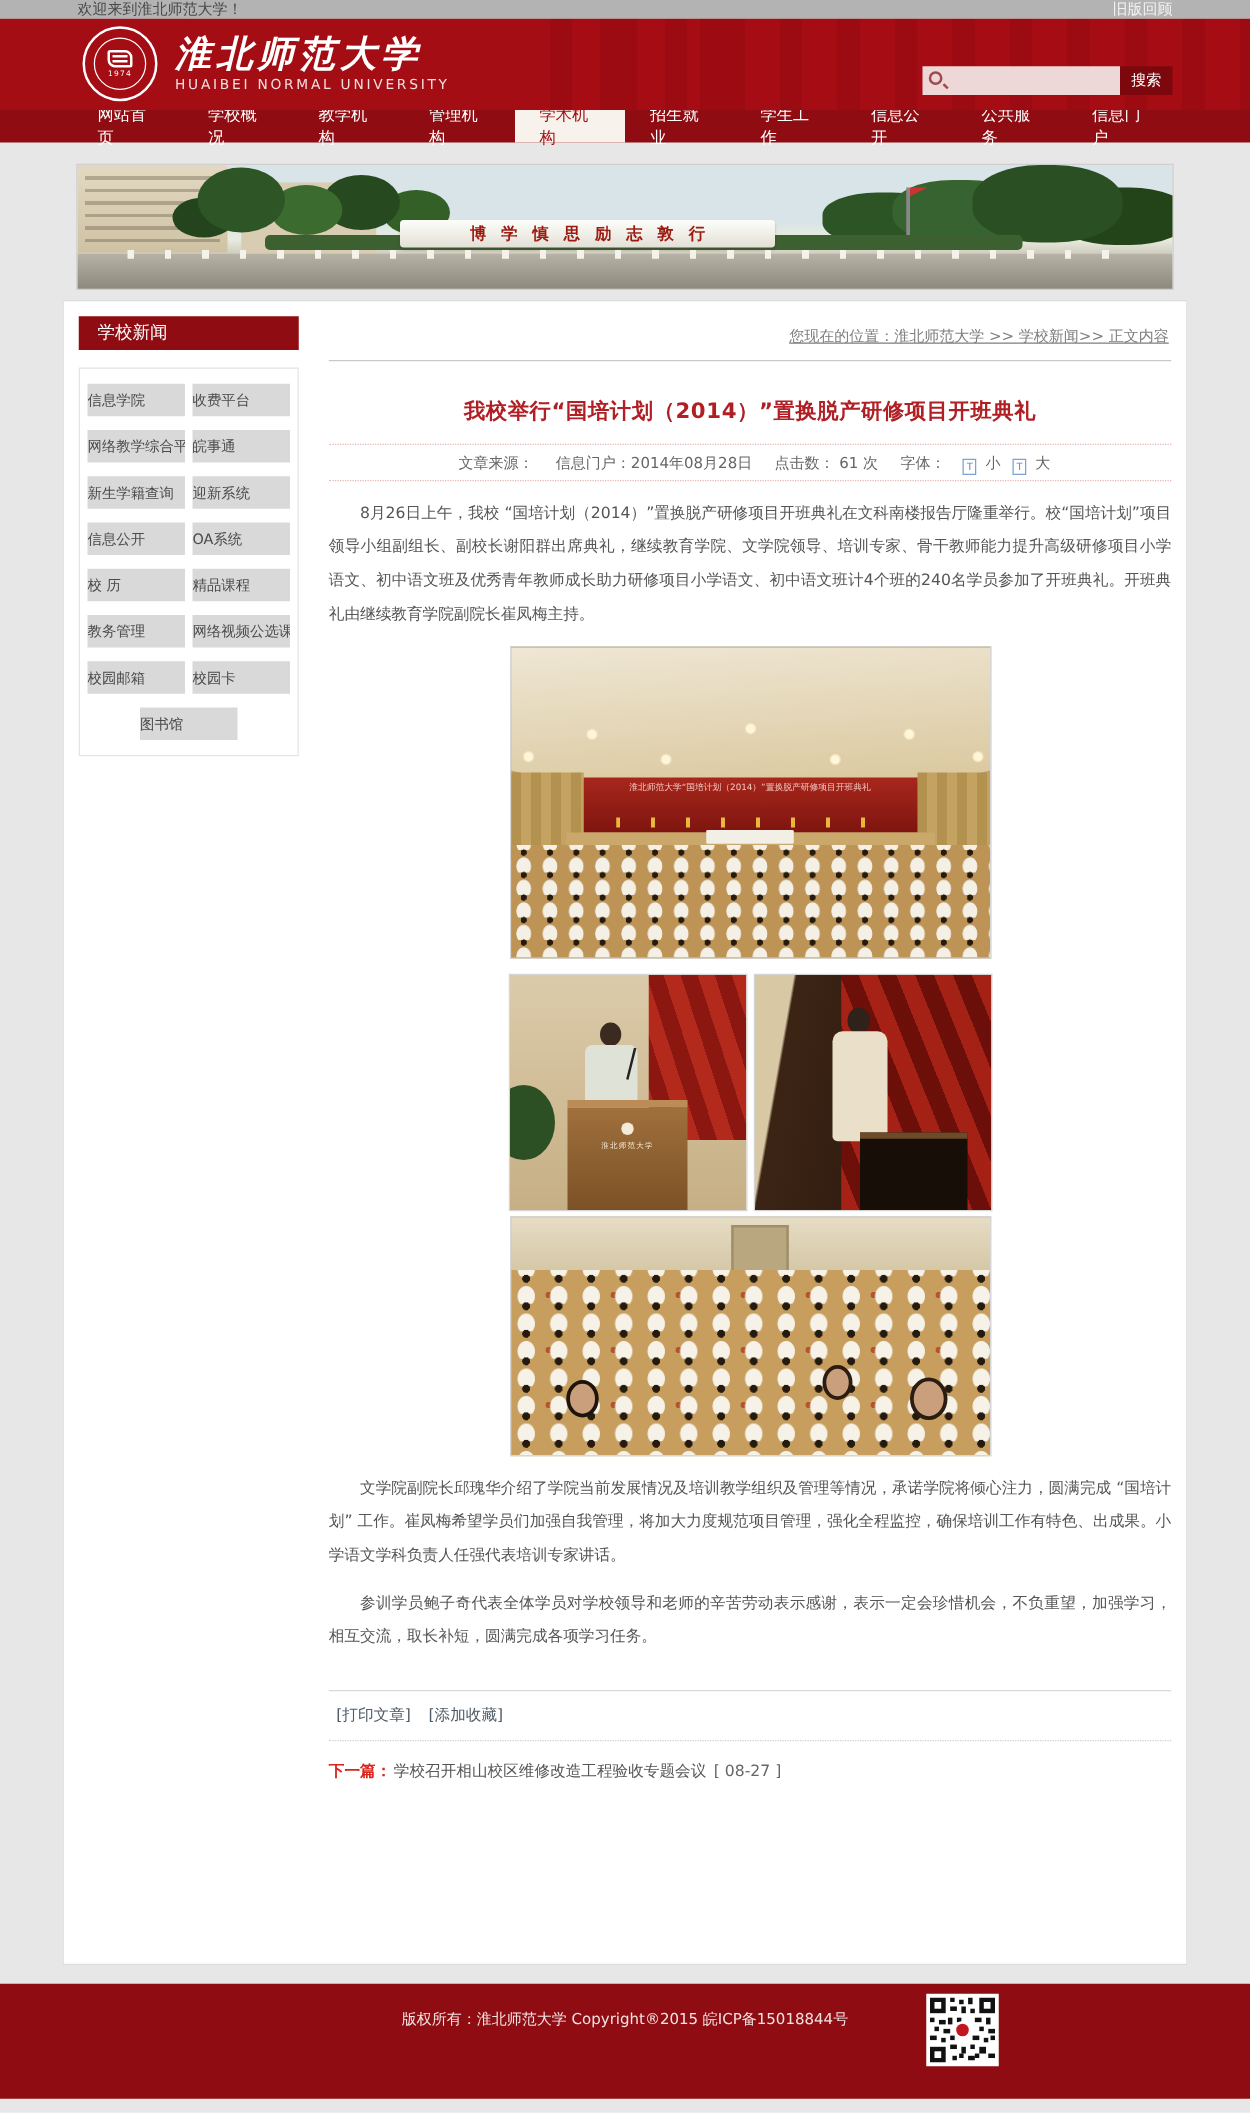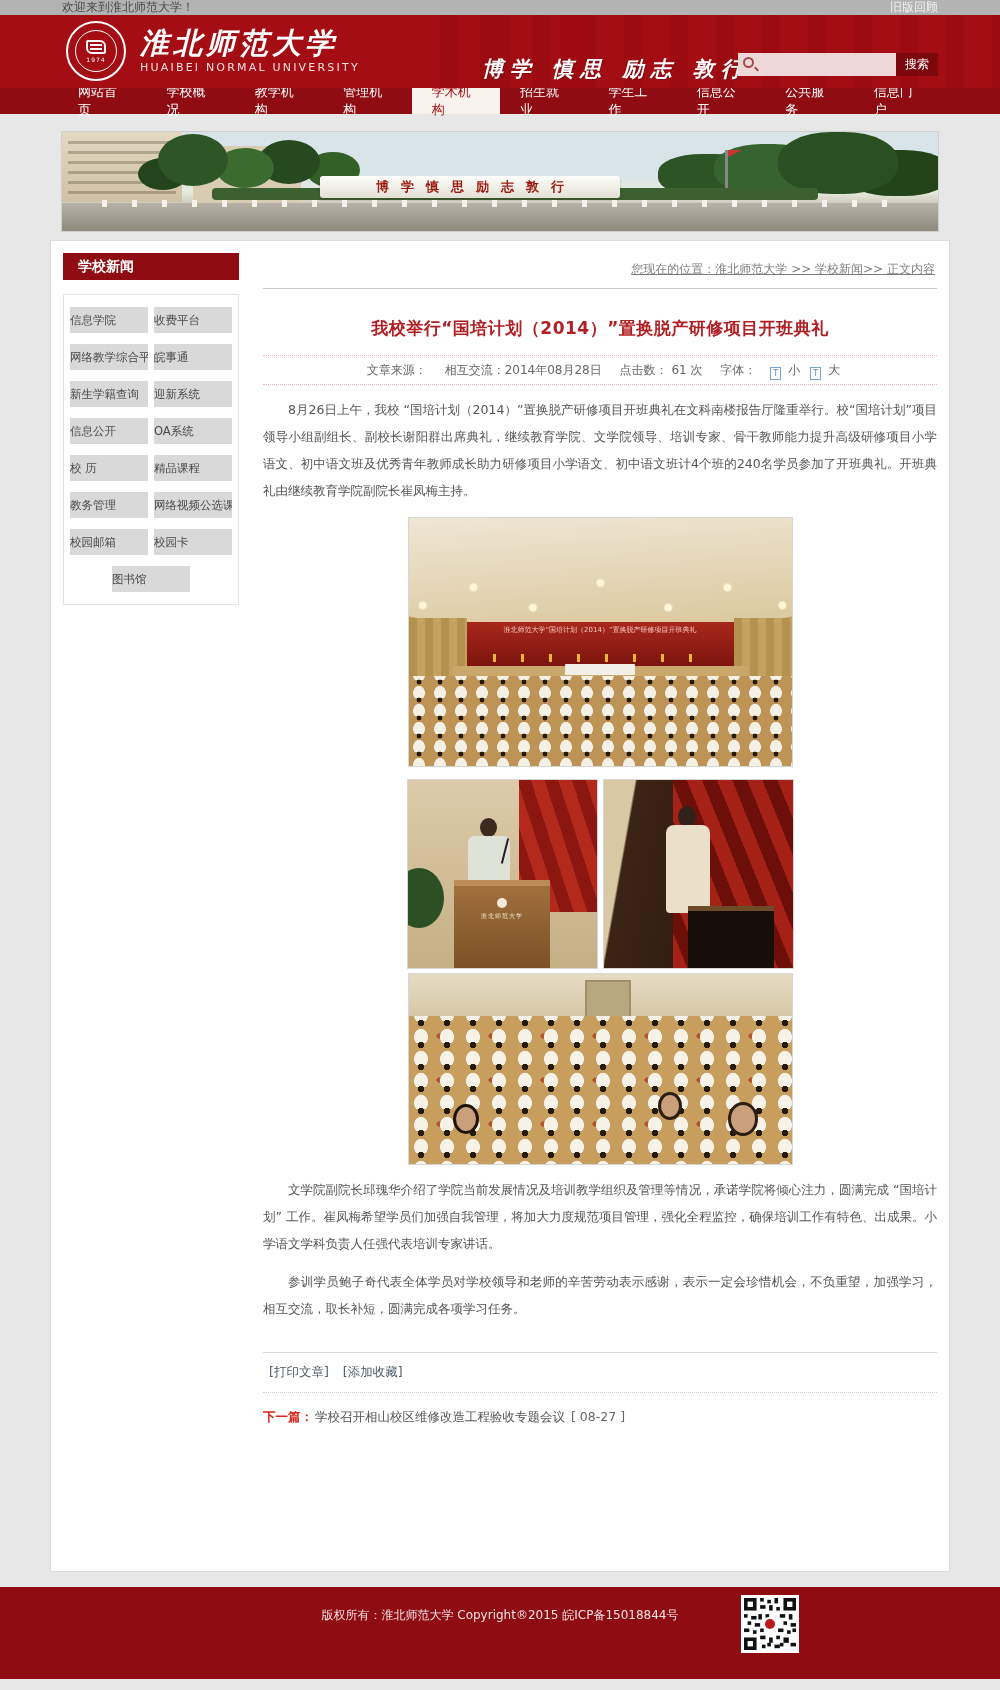--- a/index.html
+++ b/index.html
@@ -57,21 +57,21 @@
   .bn-wall { position:absolute; left:258px; top:44px; width:300px; height:22px; background:linear-gradient(#fdfdfa,#e2e0d6); border-radius:3px; box-shadow:0 2px 2px rgba(60,60,40,.35); display:flex; align-items:center; justify-content:center; }
   .bn-wall .gate-text { font-size:13px; font-weight:bold; color:#9c1a10; letter-spacing:12px; padding-left:12px; white-space:nowrap; }
   .bn-road { position:absolute; left:0; right:0; bottom:0; height:28px; background:linear-gradient(#b7b2a6,#8e897d); }
   .bn-curb { position:absolute; left:40px; right:30px; bottom:24px; height:7px; background:repeating-linear-gradient(90deg,#f4f2ea 0 5px, transparent 5px 30px); }
 
   
   .content-box { width:900px; margin:8px auto 0; background:#fff; border:1px solid #dcdcdc; padding:12px 12px 40px 12px; display:flex; align-items:flex-start; min-height:1332px; }
 
   
   .sidebar { width:176px; flex:0 0 176px; }
-  .side-title { height:27px; background:#8e0c12; color:#fff; font-size:14px; font-weight:bold; line-height:27px; padding-left:15px; }
+  .side-title { height:27px; background:#8e0c12; color:#fff; font-size:14px; font-weight:normal; line-height:27px; padding-left:15px; }
   .side-panel { border:1px solid #e4e4e4; margin-top:14px; padding:12px 5px; display:flex; flex-wrap:wrap; gap:11px 6px; justify-content:center; }
   .side-btn { width:78px; height:26px; background:#d9d9d9; color:#4a4a4a; font-size:11.5px; line-height:26px; white-space:nowrap; overflow:hidden; }
 
   
   .main-col { flex:1; margin-left:24px; min-width:0; }
   .breadcrumb { text-align:right; font-size:12px; color:#7e7e7e; padding:8px 2px 10px; border-bottom:1px solid #c9c9c9;text-decoration:underline; }
   .art-title { margin-top:28px; text-align:center; color:#b01f24; font-size:17px; font-weight:bold; letter-spacing:.5px; }
   .dotline { border-bottom:1px dotted #e4b8b8; margin-top:15px; }
   .meta { text-align:center; font-size:12px; color:#666; height:29px; line-height:29px; border-bottom:1px dotted #e4b8b8; }
   .meta span { margin:0 7px; }
@@ -164,21 +164,20 @@
       <div class="inner-ring">
         <div class="book"></div>
         <div class="year">1974</div>
       </div>
     </div>
     <div class="uni-names">
       <div class="uni-cn">淮北师范大学</div>
       <div class="uni-en">HUAIBEI NORMAL UNIVERSITY</div>
     </div>
   </div>
-  <div class="motto">博学 慎思 励志 敦行</div>
   <div class="search-zone">
     <span class="search-input-wrap">
       <span class="mag-icon"></span>
       <input class="search-box" value="" placeholder="" style="">
     </span>
     <button class="search-btn">搜索</button>
   </div>
 </div>
 
 <div class="nav">
@@ -230,21 +229,21 @@
     </div>
   </div>
 
   <div class="main-col">
     <div class="breadcrumb">您现在的位置：淮北师范大学 &gt;&gt; 学校新闻&gt;&gt; 正文内容</div>
 
     <h1 class="art-title">我校举行“国培计划（2014）”置换脱产研修项目开班典礼</h1>
     <div class="dotline"></div>
     <div class="meta">
       <span>文章来源：</span>
-      <span>相互交流：2014年08月28日</span>
+      <span>信息门户：2014年08月28日</span>
       <span>点击数： 61 次</span>
       <span>字体：</span><span class="ficon">T</span><a style="color:#666">小</a>
       <span class="ficon" style="margin-left:6px">T</span><a style="color:#666">大</a>
     </div>
 
     <p class="para">8月26日上午，我校 “国培计划（2014）”置换脱产研修项目开班典礼在文科南楼报告厅隆重举行。校“国培计划”项目领导小组副组长、副校长谢阳群出席典礼，继续教育学院、文学院领导、培训专家、骨干教师能力提升高级研修项目小学语文、初中语文班及优秀青年教师成长助力研修项目小学语文、初中语文班计4个班的240名学员参加了开班典礼。开班典礼由继续教育学院副院长崔凤梅主持。</p>
 
     <div class="photo1 photo-frame">
       <div class="p1-ceiling"></div>
       <div class="p1-sidewall-l"></div>

